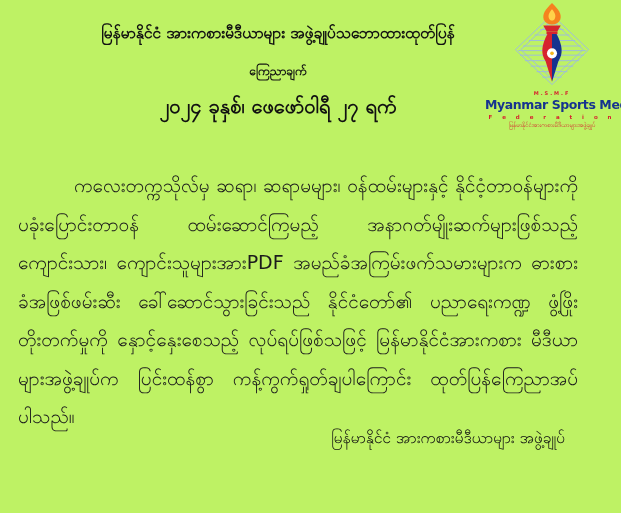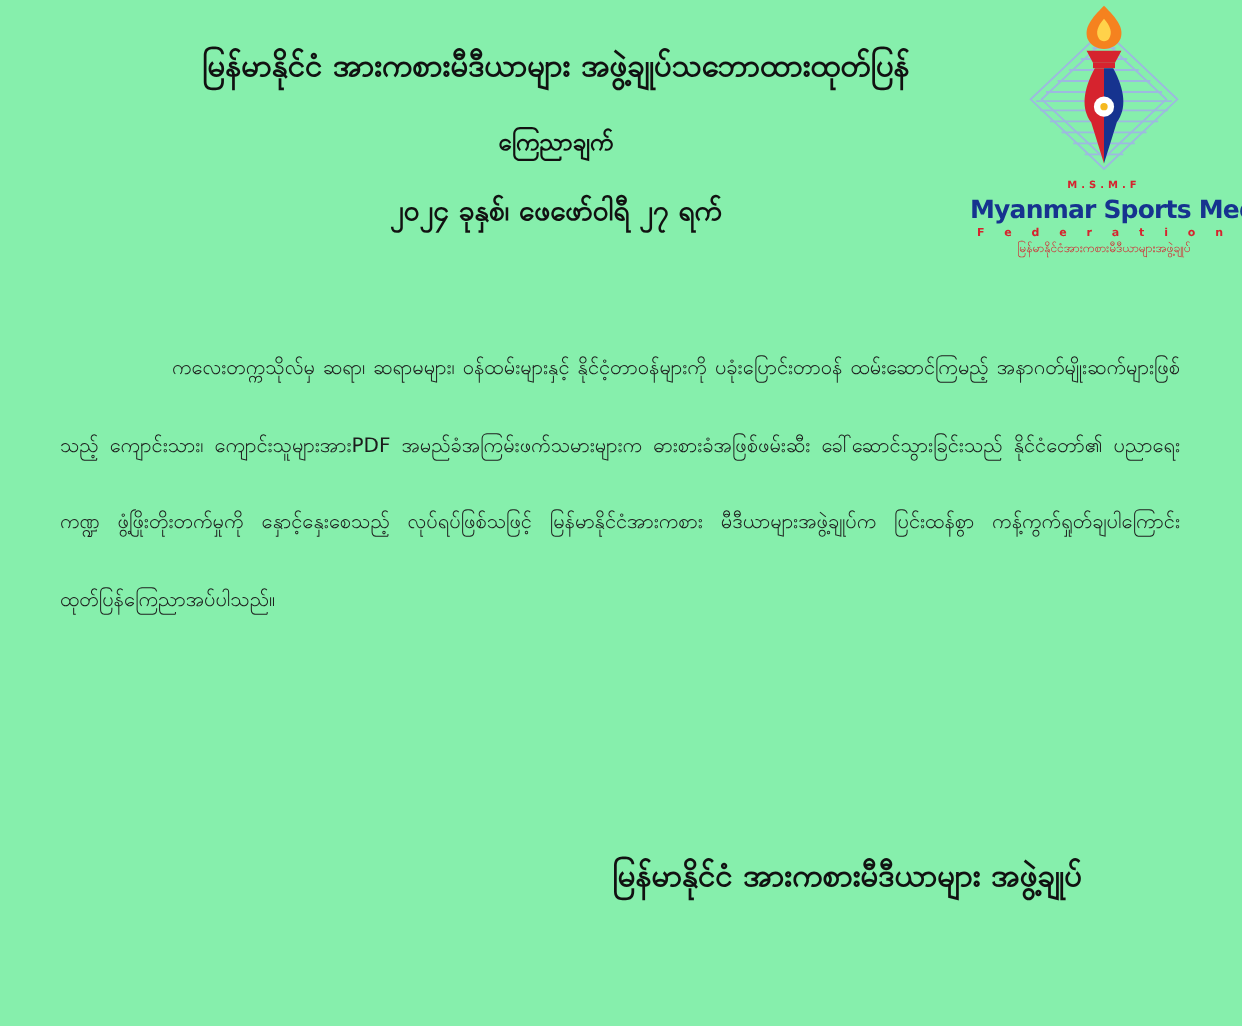--- a/index.html
+++ b/index.html
@@ -1,36 +1,36 @@
 <!DOCTYPE html>
 <html><head>
 <meta charset="utf-8">
 <style>
   html,body{margin:0;padding:0;background:#ffffff;}
   .page{
     position:relative;
     width:621px;height:513px;
-    background:#86efac;
+    background:#bef264;
     overflow:hidden;
     font-family:"DejaVu Sans","Liberation Sans",sans-serif;
     color:#1c1c1c;
   }
   
   .header{
     position:absolute;top:18px;left:0;width:556px;
     text-align:center;
   }
   .header-line1{
     font-size:15.5px;font-weight:bold;line-height:30px;color:#111;
   }
   .header-line2{
     font-size:12px;font-weight:bold;line-height:30px;margin-top:8px;color:#111;
   }
   .header-line3{
-    font-size:14px;font-weight:bold;line-height:28px;margin-top:6px;color:#111;
+    font-size:20px;font-weight:bold;line-height:28px;margin-top:6px;color:#111;
   }
   
   .logo{
     position:absolute;top:2px;right:2px;width:134px;
     text-align:center;line-height:1.15;
   }
   .logo-emblem{display:block;margin:0 auto;}
   .logo-acronym{
     color:#d6232e;font-size:5px;font-weight:bold;letter-spacing:2px;margin-top:1px;
   }
@@ -39,31 +39,32 @@
     white-space:nowrap;
   }
   .logo-subtitle{
     color:#d6232e;font-size:5.5px;font-weight:bold;letter-spacing:4px;margin-top:2px;
   }
   .logo-burmese{
     color:#d6232e;font-size:6px;margin-top:2px;white-space:nowrap;
   }
   
   .body-text{
-    position:absolute;top:166px;left:30px;width:560px;
-    font-size:10px;line-height:38.5px;
+    position:absolute;top:166px;left:18px;width:560px;
+    font-size:19px;line-height:38.5px;
     text-align:justify;text-indent:56px;
     color:#1c1c1c;
   }
   
   .signature{
     position:absolute;top:428px;left:0;width:541px;
     text-align:right;
-    font-size:15.5px;font-weight:bold;color:#111;
+    font-size:15.5px;font-weight:normal;color:#111;
     white-space:nowrap;
+    padding-left:24px;
   }
 </style>
 </head>
 <body>
 
 <div class="page">
 
   <div class="header">
     <div class="header-line1">မြန်မာနိုင်ငံ အားကစားမီဒီယာများ အဖွဲ့ချုပ်သဘောထားထုတ်ပြန်</div>
     <div class="header-line2">ကြေညာချက်</div>

